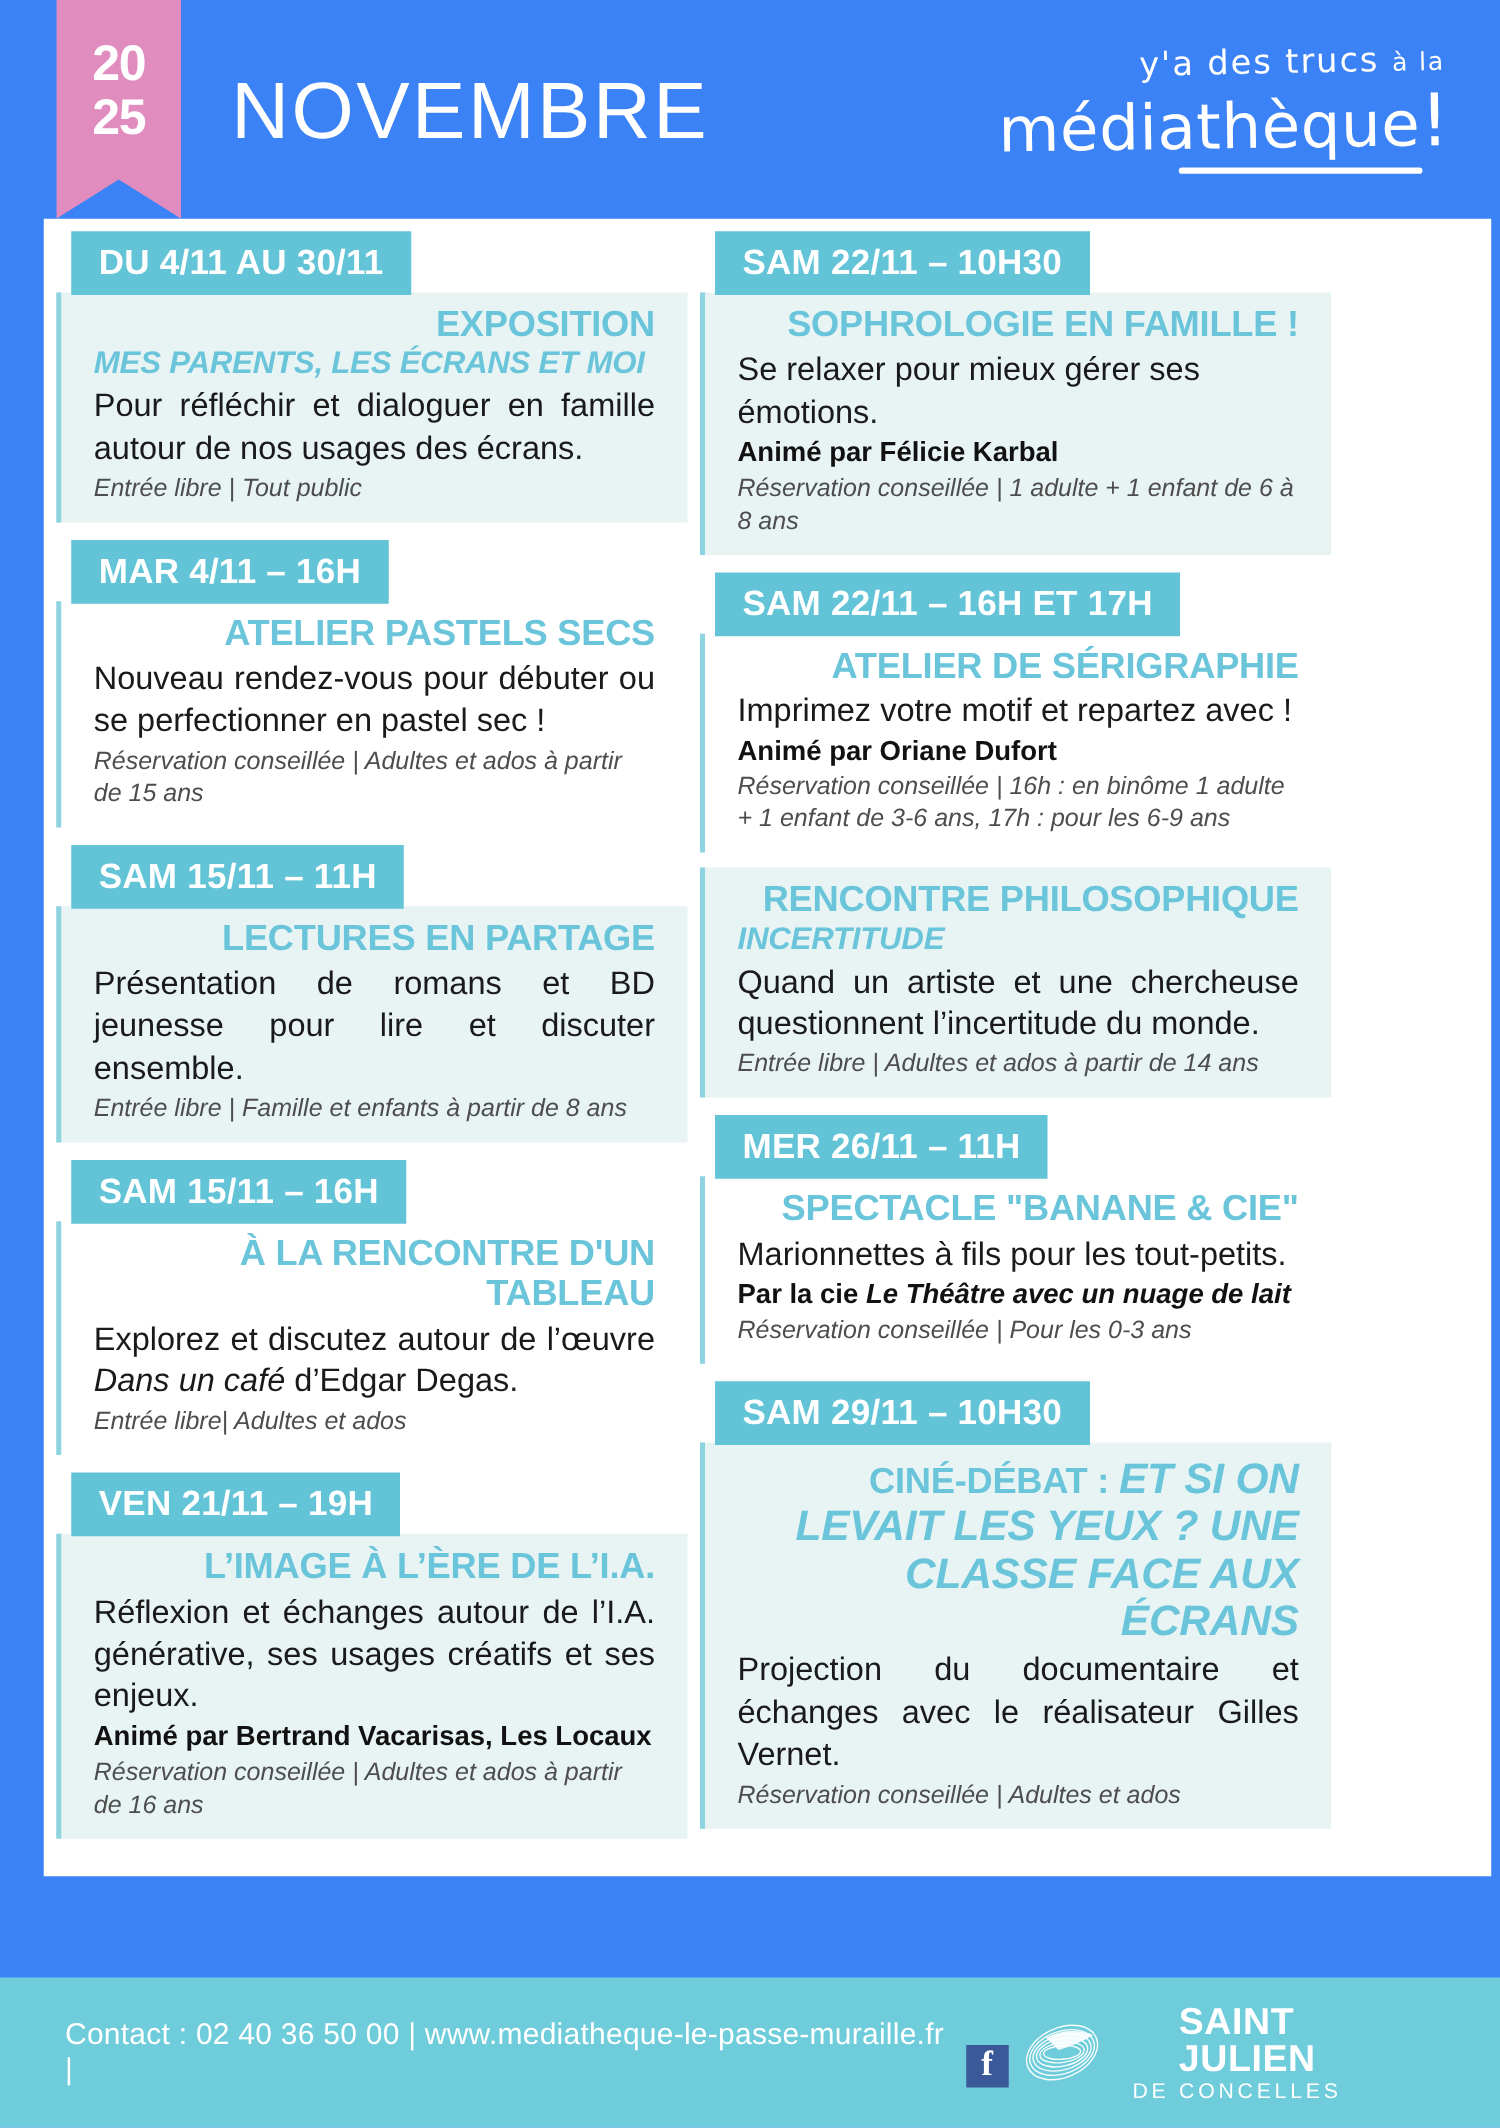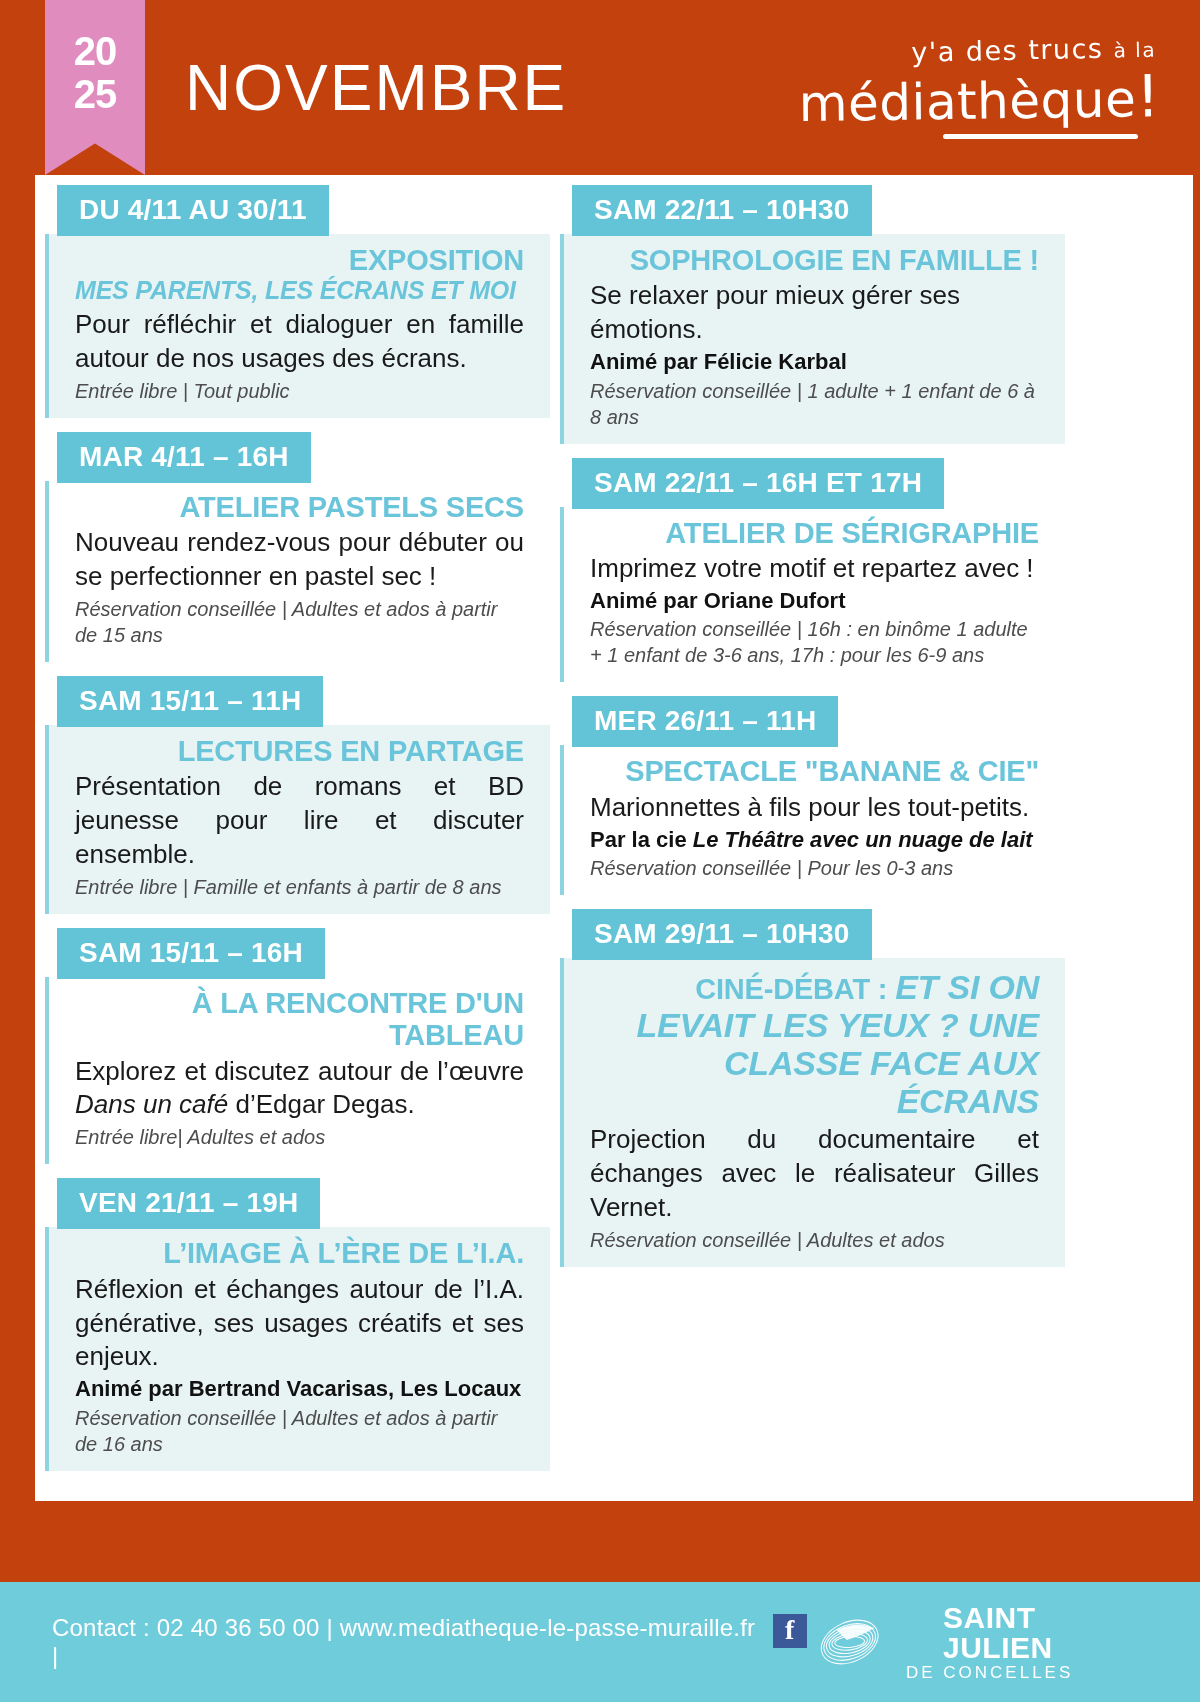--- a/index.html
+++ b/index.html
@@ -8,21 +8,21 @@
     width: 1200px;
     height: 1702px;
     background: #6ECCDB;
     font-family: "Liberation Sans", sans-serif;
   }
 
   .poster {
     position: relative;
     width: 1200px;
     height: 1702px;
-    background: #c2410c;
+    background: #3b82f6;
     overflow: hidden;
   }
 
   
   .header {
     position: relative;
     height: 175px;
   }
 
   .ribbon {
@@ -197,21 +197,21 @@
     background: #6ECCDB;
     display: flex;
     align-items: center;
   }
   .footer-contact {
     color: #ffffff;
     font-size: 24px;
     margin-left: 52px;
     letter-spacing: 0.2px;
     display: flex;
-    align-items: flex-start;
+    align-items: flex-end;
     gap: 10px;
   }
   .fb-icon {
     display: inline-block;
     width: 34px;
     height: 34px;
     background: #3B5998;
     position: relative;
     vertical-align: middle;
   }
@@ -307,21 +307,26 @@
               <div class="card-desc">Se relaxer pour mieux gérer ses émotions.</div>
               <div class="card-by">Animé par Félicie Karbal</div>
               <div class="card-note">Réservation conseillée | 1 adulte + 1 enfant de 6 à 8 ans</div>
             </div></div>
           <div class="card"><div class="card-date">SAM 22/11 – 16H ET 17H</div><div class="card-body">
               <div class="card-title">ATELIER DE SÉRIGRAPHIE</div>
               <div class="card-desc">Imprimez votre motif et repartez avec !</div>
               <div class="card-by">Animé par Oriane Dufort</div>
               <div class="card-note">Réservation conseillée | 16h : en binôme 1 adulte + 1 enfant de 3-6 ans, 17h : pour les 6-9 ans</div>
             </div></div>
-          <div class="card tint"></div>
+          <div class="card tint"><div class="card-body">
+              <div class="card-title">RENCONTRE PHILOSOPHIQUE</div>
+              <div class="card-subtitle">INCERTITUDE</div>
+              <div class="card-desc justify">Quand un artiste et une chercheuse questionnent l’incertitude du monde.</div>
+              <div class="card-note">Entrée libre | Adultes et ados à partir de 14 ans</div>
+            </div></div>
           <div class="card"><div class="card-date">MER 26/11 – 11H</div><div class="card-body">
               <div class="card-title">SPECTACLE "BANANE &amp; CIE"</div>
               <div class="card-desc">Marionnettes à fils pour les tout-petits.</div>
               <div class="card-by">Par la cie <span class="ital">Le Théâtre avec un nuage de lait</span></div>
               <div class="card-note">Réservation conseillée | Pour les 0-3 ans</div>
             </div></div>
           <div class="card tint"><div class="card-date">SAM 29/11 – 10H30</div><div class="card-body">
               <div class="card-title">CINÉ-DÉBAT : <span class="ital">ET SI ON LEVAIT LES YEUX ? UNE CLASSE FACE AUX ÉCRANS</span></div>
               <div class="card-desc justify">Projection du documentaire et échanges avec le réalisateur Gilles Vernet.</div>
               <div class="card-note">Réservation conseillée | Adultes et ados</div>

